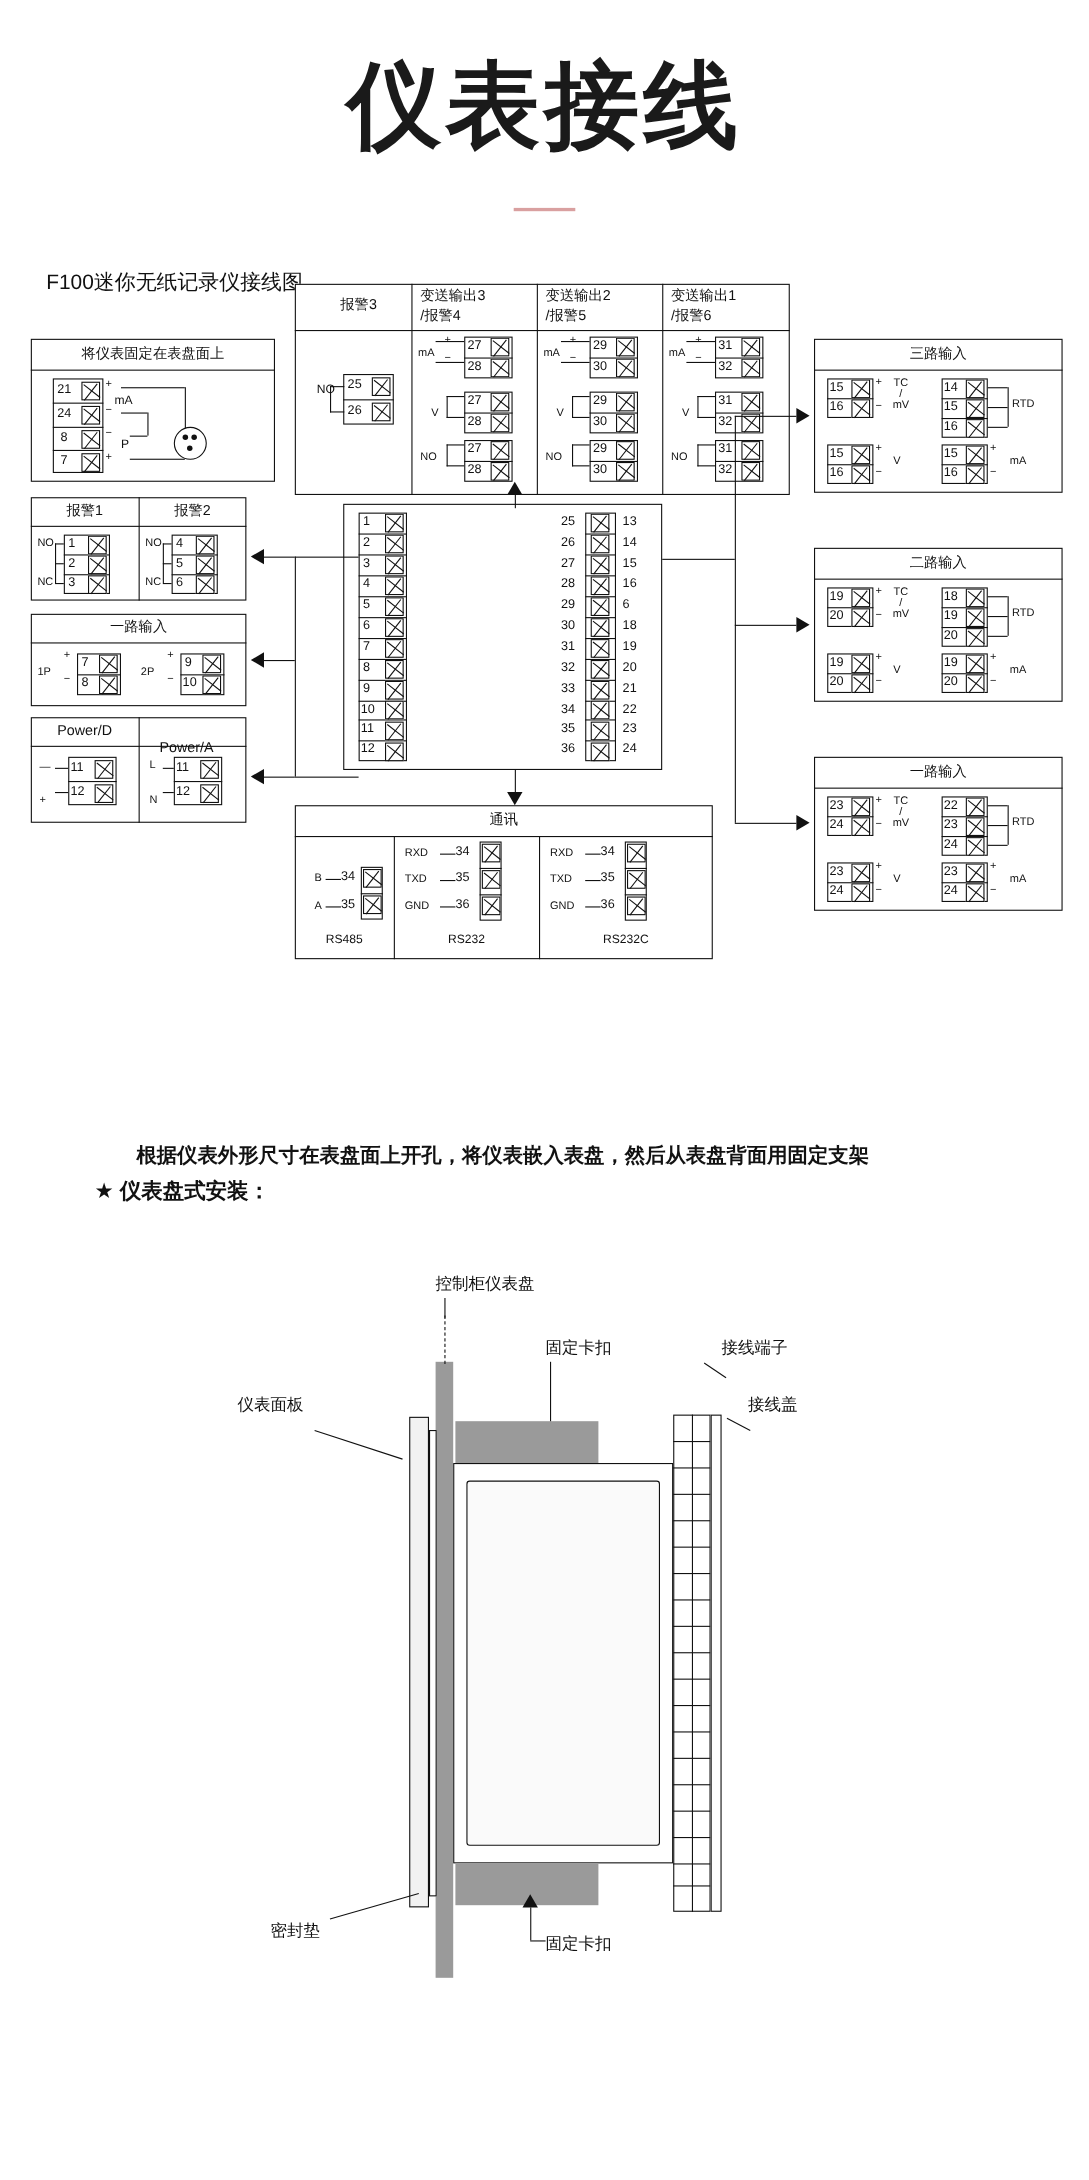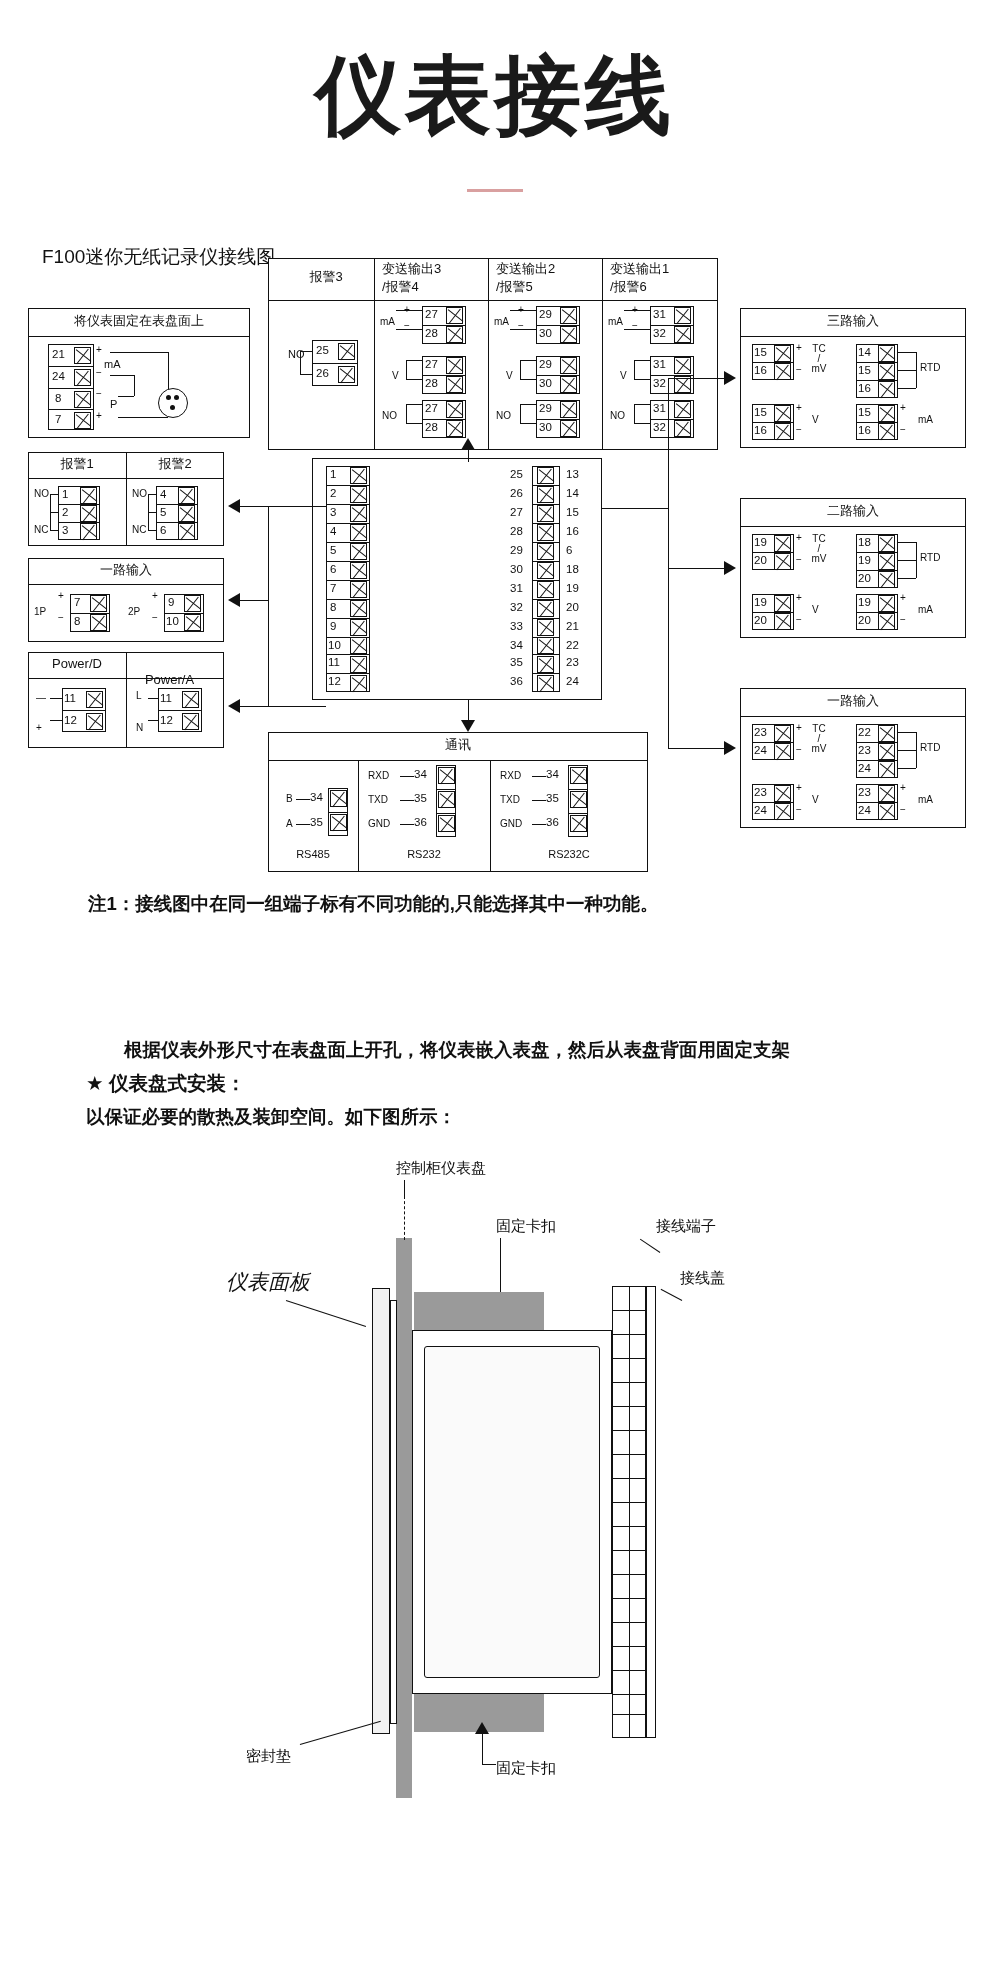--- a/index.html
+++ b/index.html
@@ -612,27 +612,25 @@
     <div class="hline" style="left:602px;top:260px;width:66px;"></div>
     <div class="hline" style="left:668px;top:130px;width:56px;"></div>
     <div class="arrowR" style="left:724px;top:123px;"></div>
     <div class="hline" style="left:668px;top:320px;width:56px;"></div>
     <div class="arrowR" style="left:724px;top:313px;"></div>
     <div class="hline" style="left:668px;top:500px;width:56px;"></div>
     <div class="arrowR" style="left:724px;top:493px;"></div>
   </div>
 
   <div style="position:absolute;left:88px;top:888px;width:860px;">
-    <div class="note note-b">注1：接线图中在同一组端子标有不同功能的,只能选择其中一种功能。</div>
   </div>
 
   <div style="position:absolute;left:86px;top:1022px;width:880px;">
     <div class="note note-b" style="margin-top:12px;text-indent:38px;">根据仪表外形尺寸在表盘面上开孔，将仪表嵌入表盘，然后从表盘背面用固定支架</div>
     <div class="note note-b" style="font-size:19.5px;">★ 仪表盘式安装：</div>
-    <div class="note note-b">以保证必要的散热及装卸空间。如下图所示：</div>
   </div>
 
   <div class="dg" style="left:0;top:1160px;width:990px;height:730px;">
 
     <div class="mbox gray" style="left:396px;top:78px;width:16px;height:560px;"></div>
 
     <div class="dashv" style="left:404px;top:36px;height:44px;"></div>
 
     <div class="mbox" style="left:372px;top:128px;width:18px;height:446px;border:1.5px solid #111;background:#f2f2f2;"></div>
 
@@ -673,21 +671,21 @@
 
     <div class="lbl" style="left:496px;top:58px;font-size:15px;">固定卡扣</div>
     <div class="leadv" style="left:500px;top:78px;height:54px;"></div>
 
     <div class="lbl" style="left:656px;top:58px;font-size:15px;">接线端子</div>
     <div class="lead" style="left:636px;top:92px;width:24px;transform:rotate(34deg);transform-origin:right center;"></div>
 
     <div class="lbl" style="left:680px;top:110px;font-size:15px;">接线盖</div>
     <div class="lead" style="left:658px;top:140px;width:24px;transform:rotate(28deg);transform-origin:right center;"></div>
 
-    <div class="lbl" style="left:226px;top:110px;font-size:21px;font-style:italic;">仪表面板</div>
+    <div class="lbl" style="left:216px;top:110px;font-size:15px;">仪表面板</div>
     <div class="lead" style="left:286px;top:140px;width:84px;transform:rotate(18deg);transform-origin:left center;"></div>
 
     <div class="lbl" style="left:246px;top:588px;font-size:15px;">密封垫</div>
     <div class="lead" style="left:300px;top:584px;width:84px;transform:rotate(-16deg);transform-origin:left center;"></div>
 
     <div class="lbl" style="left:496px;top:600px;font-size:15px;">固定卡扣</div>
     <div class="leadv" style="left:482px;top:574px;height:30px;"></div>
     <div class="lead" style="left:482px;top:604px;width:14px;"></div>
     <div class="arrowU" style="left:475px;top:562px;"></div>
   </div>

